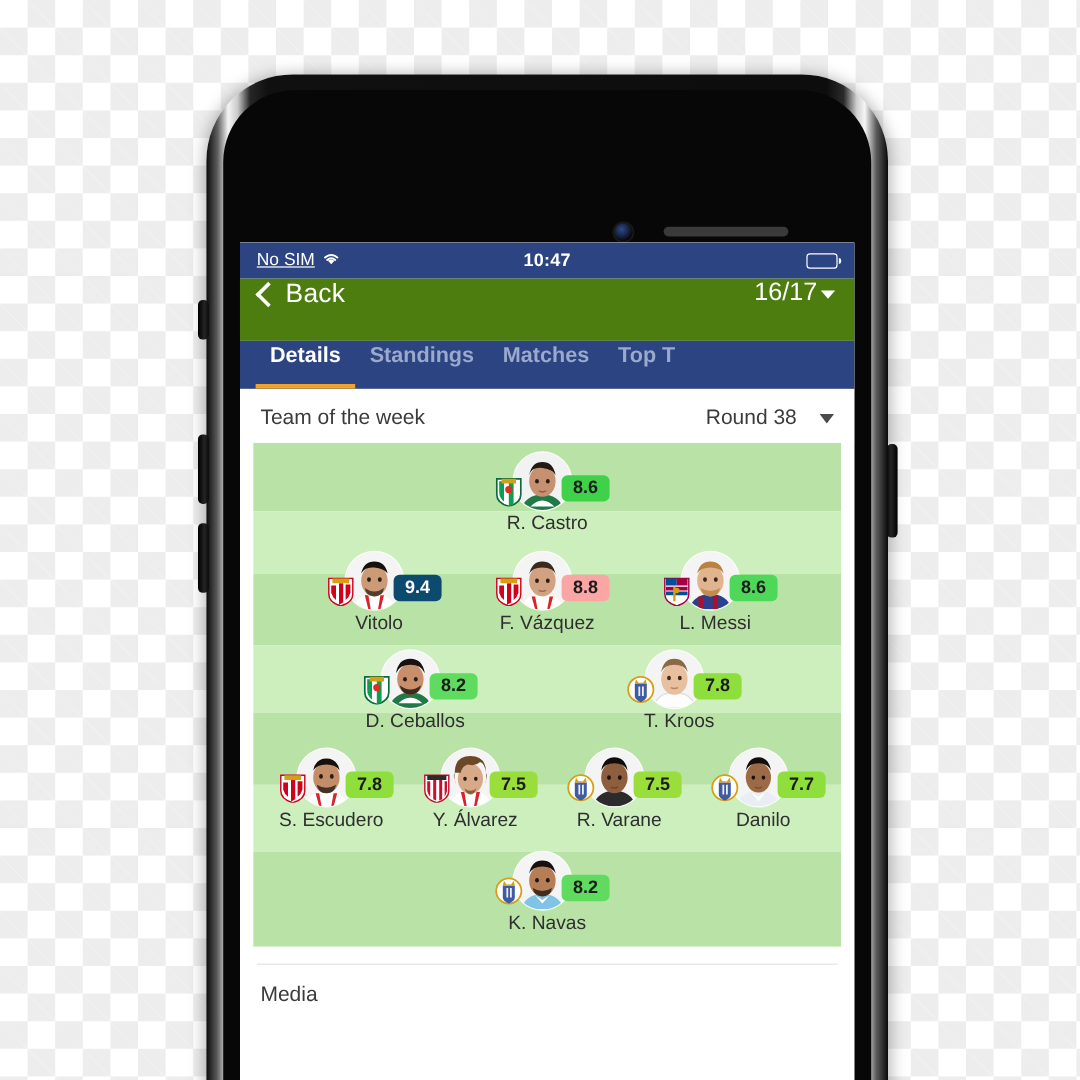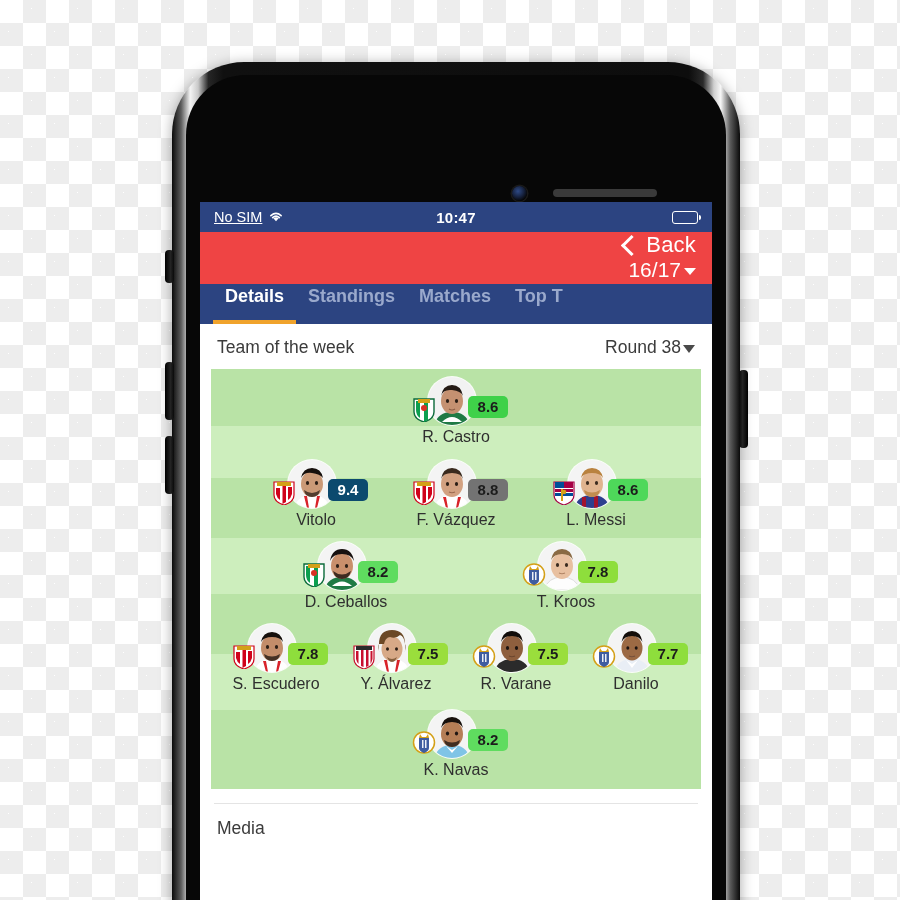--- a/index.html
+++ b/index.html
@@ -175,26 +175,25 @@
   .battery-fill {
     height: 100%;
     width: 40%;
     background: #ffffff;
     border-radius: 1px;
   }
 
   
   .nav-bar {
     height: 52px;
-    background: #ef4444;
-    display: flex;
-    align-items: flex-end;
+    background: #4d7c0f;
+    display: flex;
+    align-items: flex-start;
     padding: 0 16px;
     color: #ffffff;
-    flex-direction: column;
   }
   .back-btn {
     display: flex;
     align-items: center;
     gap: 7px;
     cursor: pointer;
   }
   .back-chevron {
     display: block;
     width: 12px; height: 12px;
@@ -264,21 +263,21 @@
     background: #ffffff;
   }
   .totw-title {
     font-size: 17.5px;
     color: #3b3b3b;
   }
   .round-picker {
     margin-left: auto;
     display: flex;
     align-items: center;
-    gap: 2px;
+    gap: 19px;
     font-size: 17.5px;
     color: #3b3b3b;
     cursor: pointer;
   }
   .caret-down-dark {
     width: 0; height: 0;
     border-left: 6.5px solid transparent;
     border-right: 6.5px solid transparent;
     border-top: 8px solid #4a4a4a;
     margin-top: 3px;
@@ -537,21 +536,21 @@
                   </div>
                   <span class="crest">
                     <svg width="24" height="25" viewBox="0 0 24 25">
                       <path d="M2 2 h20 v13 q0 7-10 10 q-10-3-10-10 z" fill="#ffffff" stroke="#d0021b" stroke-width="1.2"></path>
                       <path d="M4 8 h4 v12 q-3-2-4-6z" fill="#d0021b"></path>
                       <path d="M10.5 6 h3.5 v16 l-3.5 2z" fill="#d0021b"></path>
                       <path d="M16 7 h4 v7 q-1 4-4 6z" fill="#d0021b"></path>
                       <path d="M5 2 h14 v4 h-14z" fill="#d4a017"></path>
                     </svg>
                   </span>
-                  <span class="rating" style="background:#737373">8.8</span>
+                  <span class="rating" style="background:#fca5a5">8.8</span>
                 </div>
                 <div class="pname">F. Vázquez</div>
               </div>
 
               <div class="player w-wide">
                 <div class="avatar-wrap">
                   <div class="avatar">
                     <svg width="48" height="48" viewBox="0 0 48 48">
                       <circle cx="24" cy="24" r="24" fill="#f4f4f4"></circle>
                       <path d="M6 48 q4-13 18-13 t18 13 z" fill="#2d3f8f"></path>

